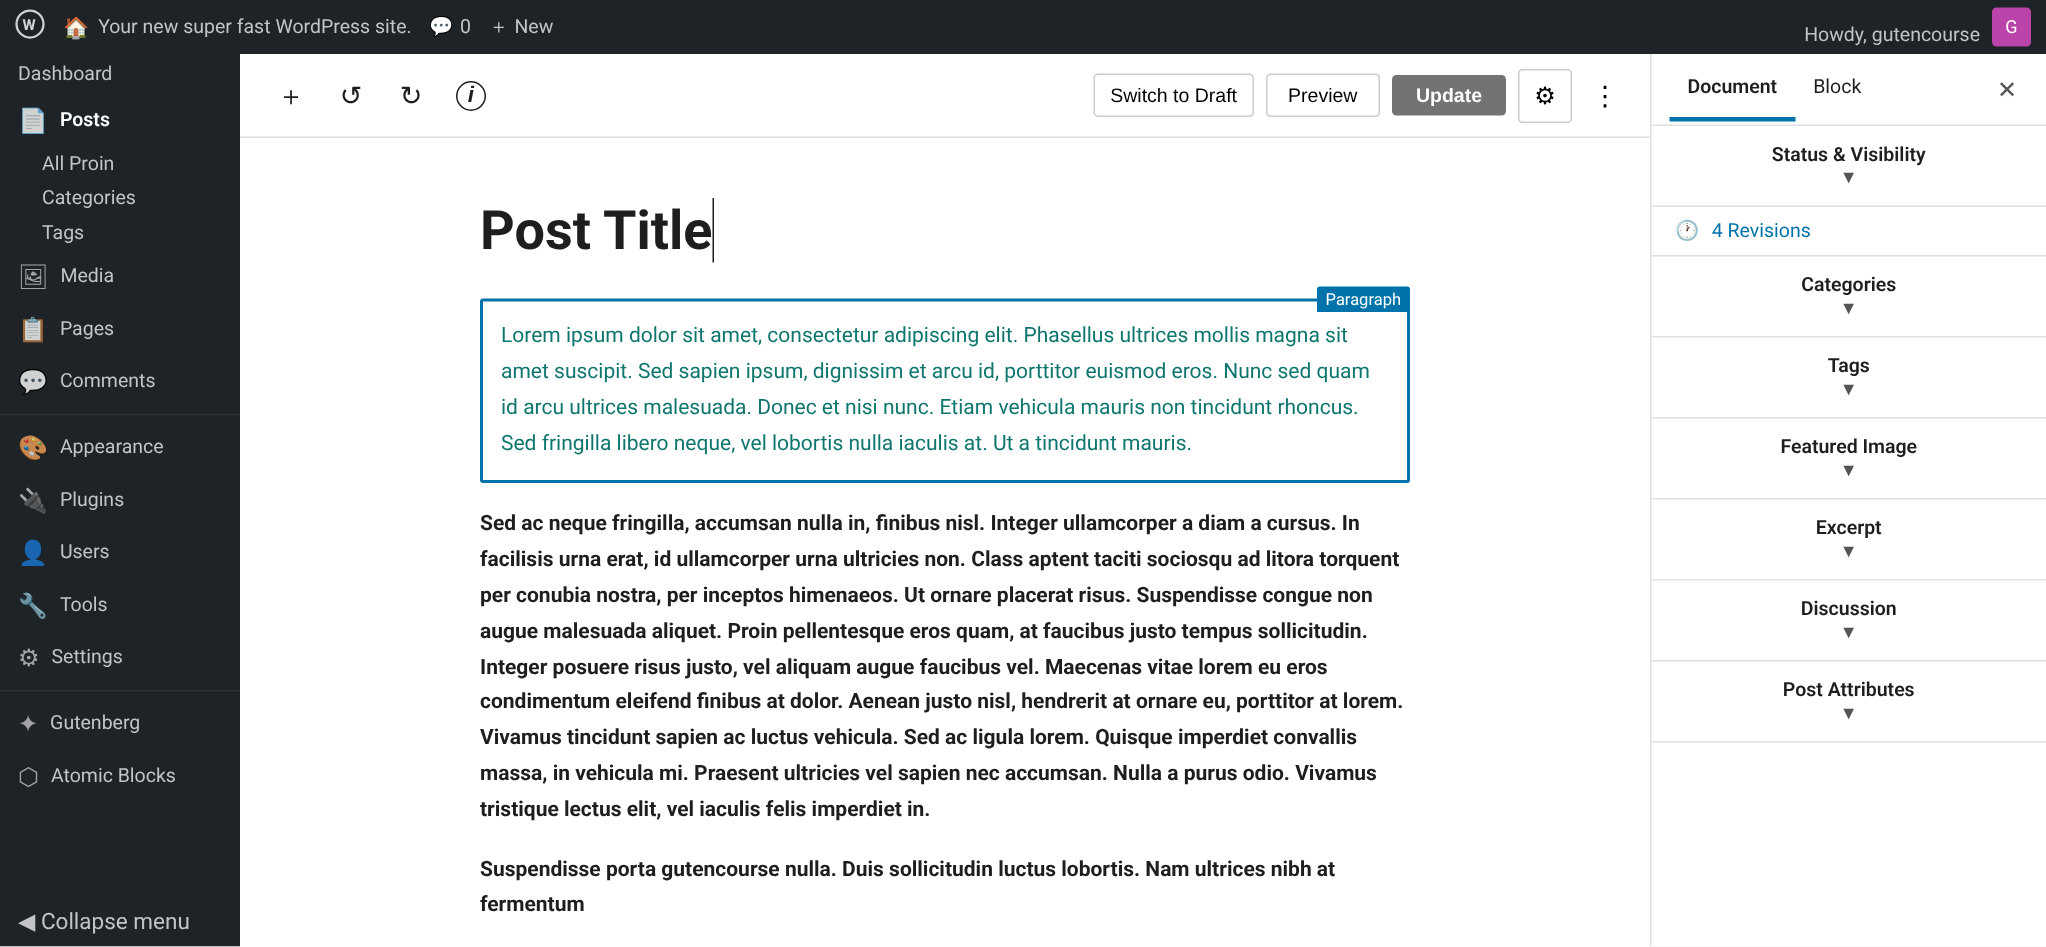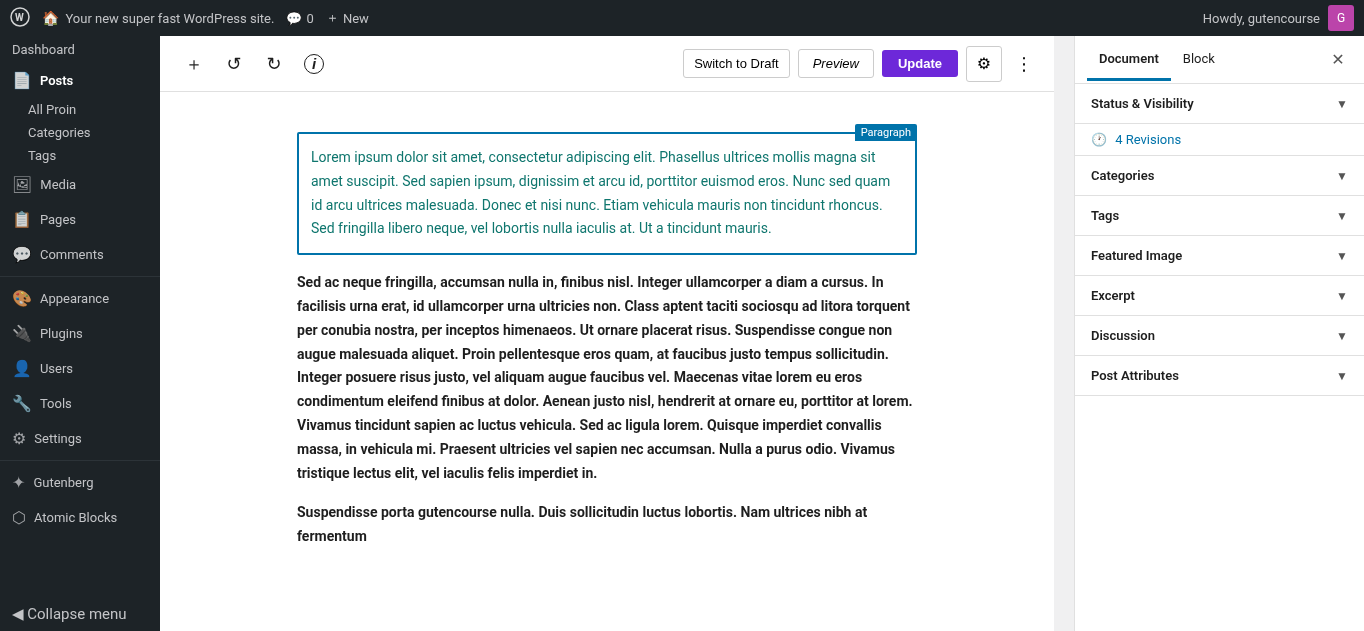--- a/index.html
+++ b/index.html
@@ -30,21 +30,21 @@
     .admin-bar-comments {
       display: flex; align-items: center; gap: 4px;
       color: #c3c4c7;
     }
     .admin-bar-new {
       display: flex; align-items: center; gap: 4px;
       color: #c3c4c7;
     }
     .admin-bar-howdy {
       margin-left: auto;
-      display: flex; align-items: center; gap: 8px;
+      display: flex; align-items: flex-end; gap: 8px;
       color: #c3c4c7;
     }
     .admin-bar-avatar {
       width: 26px; height: 26px;
       background: #b4a; border-radius: 3px;
       display: flex; align-items: center; justify-content: center;
       color: #fff; font-size: 12px;
     }
 
     
@@ -114,25 +114,24 @@
       cursor: pointer;
       font-size: 13px;
     }
     .btn-preview {
       padding: 6px 14px;
       border: 1px solid #ccc;
       background: #fff;
       border-radius: 3px;
       cursor: pointer;
       font-size: 13px;
-      font-style: italic;
     }
     .btn-update {
       padding: 6px 16px;
-      background: #6d28d9;
+      background: #737373;
       color: #fff;
       border: none;
       border-radius: 3px;
       cursor: pointer;
       font-size: 13px;
       font-weight: 600;
     }
     .btn-settings {
       width: 36px; height: 36px;
       border: 1px solid #ccc;
@@ -206,28 +205,27 @@
       display: inline-block;
       width: 1px; height: 1.2em;
       background: #1e1e1e;
       vertical-align: text-bottom;
       animation: blink 1s step-end infinite;
     }
     @keyframes blink { 50% { opacity: 0; } }
 
     
     .right-panel {
-      width: 290px;
+      width: 264px;
       background: #fff;
       border-left: 1px solid #e0e0e0;
       flex-shrink: 0;
       display: flex;
       flex-direction: column;
       overflow: hidden;
-      margin-left: 20px;
     }
     .panel-tabs {
       display: flex;
       align-items: center;
       border-bottom: 1px solid #e0e0e0;
       padding: 0 12px;
       height: 48px;
       flex-shrink: 0;
     }
     .panel-tab {
@@ -260,20 +258,21 @@
     }
     .panel-section-header {
       display: flex;
       align-items: center;
       justify-content: space-between;
       padding: 12px 16px;
       cursor: pointer;
       font-size: 13px;
       font-weight: 600;
       color: #1e1e1e;
+      flex-direction: column;
     }
     .panel-section-header .chevron { font-size: 12px; color: #555; }
     .revisions-row {
       display: flex; align-items: center; gap: 8px;
       padding: 8px 16px;
       font-size: 13px; color: #1e1e1e;
     }
     .revisions-row .clock-icon { color: #555; }
     .revisions-count { color: #0073aa; cursor: pointer; }
   </style>
@@ -394,20 +393,25 @@
           <span>⚙</span>
         </button>
         <button class="btn-more">
           <span>⋮</span>
         </button>
       </div>
     </div>
 
     <div class="editor-content">
       <div class="editor-inner">
+        <div style="margin-bottom:24px;">
+          <h1 class="post-title">
+            <span>Post Title</span><span class="cursor"></span>
+          </h1>
+        </div>
 
         <div class="paragraph-block">
           <span class="paragraph-label">Paragraph</span>
           <p class="paragraph-text">Lorem ipsum dolor sit amet, consectetur adipiscing elit. Phasellus ultrices mollis magna sit amet suscipit. Sed sapien ipsum, dignissim et arcu id, porttitor euismod eros. Nunc sed quam id arcu ultrices malesuada. Donec et nisi nunc. Etiam vehicula mauris non tincidunt rhoncus. Sed fringilla libero neque, vel lobortis nulla iaculis at. Ut a tincidunt mauris.</p>
         </div>
 
         <div class="block-plain">
           <p style="font-size:14px;line-height:1.7;color:#1e1e1e;">Sed ac neque fringilla, accumsan nulla in, finibus nisl. Integer ullamcorper a diam a cursus. In facilisis urna erat, id ullamcorper urna ultricies non. Class aptent taciti sociosqu ad litora torquent per conubia nostra, per inceptos himenaeos. Ut ornare placerat risus. Suspendisse congue non augue malesuada aliquet. Proin pellentesque eros quam, at faucibus justo tempus sollicitudin. Integer posuere risus justo, vel aliquam augue faucibus vel. Maecenas vitae lorem eu eros condimentum eleifend finibus at dolor. Aenean justo nisl, hendrerit at ornare eu, porttitor at lorem. Vivamus tincidunt sapien ac luctus vehicula. Sed ac ligula lorem. Quisque imperdiet convallis massa, in vehicula mi. Praesent ultricies vel sapien nec accumsan. Nulla a purus odio. Vivamus tristique lectus elit, vel iaculis felis imperdiet in.</p>
         </div>
 

